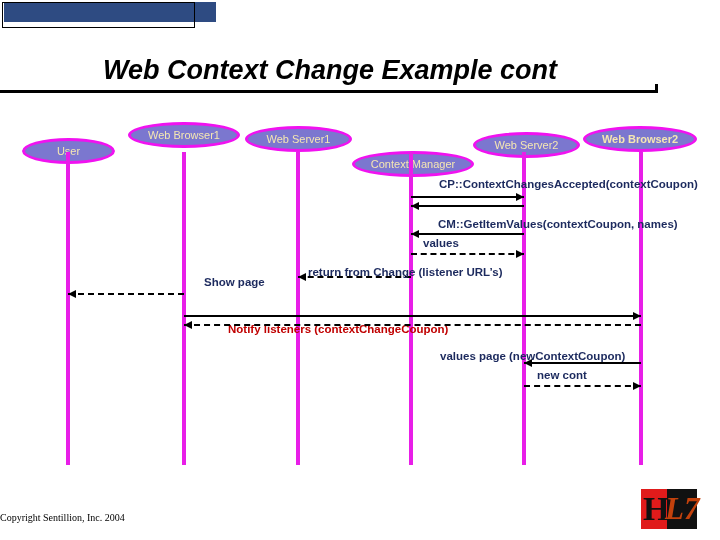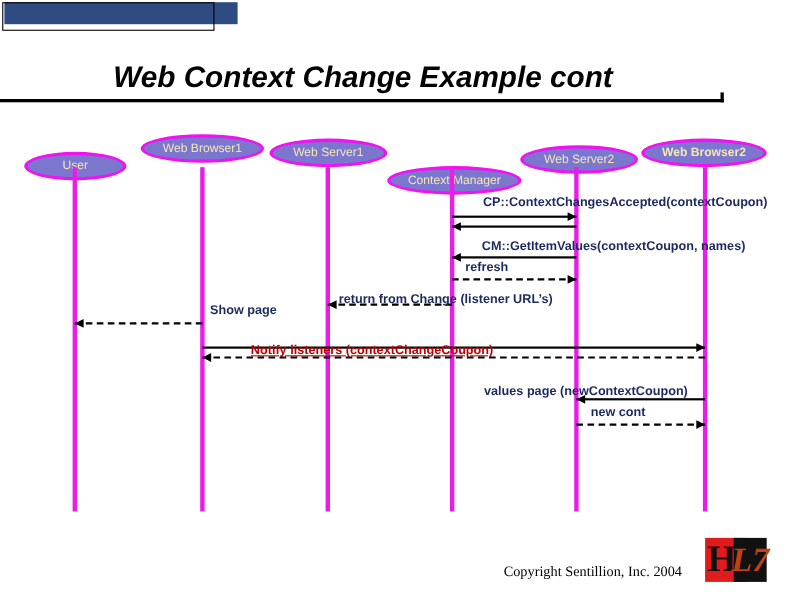--- a/index.html
+++ b/index.html
@@ -112,23 +112,23 @@
     border-top: 4px solid transparent;
     border-bottom: 4px solid transparent;
     border-right: 8px solid #000000;
   }
 
   
   #copyright {
     position: absolute;
     left: 0px; top: 512px;
     width: 620px;
-    text-align: right;
+    text-align: left;
     font-family: "Liberation Serif", serif;
-    font-size: 13px;
+    font-size: 10px;
     color: #000000;
     white-space: nowrap;
   }
 
   
   #logo {
     position: absolute;
     left: 641px; top: 489px;
     width: 56px; height: 40px;
   }
@@ -204,30 +204,30 @@
       <div class="msg-line" style="left: 411px; top: 196px; width: 113px;"></div>
       <div class="arrowhead right" style="top: 193px; left: 516px;"></div>
       <div class="msg-label" style="left: 439px; top: 179px;">CP::ContextChangesAccepted(contextCoupon)</div>
       <div class="msg-line" style="left: 411px; top: 205px; width: 113px;"></div>
       <div class="arrowhead left" style="top: 202px; left: 411px;"></div>
       <div class="msg-line" style="left: 411px; top: 233px; width: 113px;"></div>
       <div class="arrowhead left" style="top: 230px; left: 411px;"></div>
       <div class="msg-label" style="left: 438px; top: 219px;">CM::GetItemValues(contextCoupon, names)</div>
       <div class="msg-line dashed" style="left: 411px; top: 253px; width: 113px;"></div>
       <div class="arrowhead right" style="top: 250px; left: 516px;"></div>
-      <div class="msg-label" style="left: 423px; top: 238px;">refresh</div>
+      <div class="msg-label" style="left: 423px; top: 238px;">values</div>
       <div class="msg-line dashed" style="left: 298px; top: 276px; width: 113px;"></div>
       <div class="arrowhead left" style="top: 273px; left: 298px;"></div>
       <div class="msg-label" style="left: 308px; top: 267px;">return from Change (listener URL’s)</div>
       <div class="msg-line dashed" style="left: 68px; top: 293px; width: 116px;"></div>
       <div class="arrowhead left" style="top: 290px; left: 68px;"></div>
-      <div class="msg-label" style="left: 191px; top: 277px; text-align: center;">Show page</div>
+      <div class="msg-label" style="left: 204px; top: 277px; text-align: center;">Show page</div>
       <div class="msg-line" style="left: 184px; top: 315px; width: 457px;"></div>
       <div class="arrowhead right" style="top: 312px; left: 633px;"></div>
-      <div class="msg-label red" style="left: 228px; top: 314px; text-decoration: underline;">Notify listeners (contextChangeCoupon)</div>
+      <div class="msg-label red" style="left: 228px; top: 324px;">Notify listeners (contextChangeCoupon)</div>
       <div class="msg-line dashed" style="left: 184px; top: 324px; width: 457px;"></div>
       <div class="arrowhead left" style="top: 321px; left: 184px;"></div>
       <div class="msg-line" style="left: 524px; top: 362px; width: 117px;"></div>
       <div class="arrowhead left" style="top: 359px; left: 524px;"></div>
       <div class="msg-label" style="left: 440px; top: 351px;">values page (newContextCoupon)</div>
       <div class="msg-line dashed" style="left: 524px; top: 385px; width: 117px;"></div>
       <div class="arrowhead right" style="top: 382px; left: 633px;"></div>
       <div class="msg-label" style="left: 537px; top: 370px;">new cont</div>
     </div>
 

